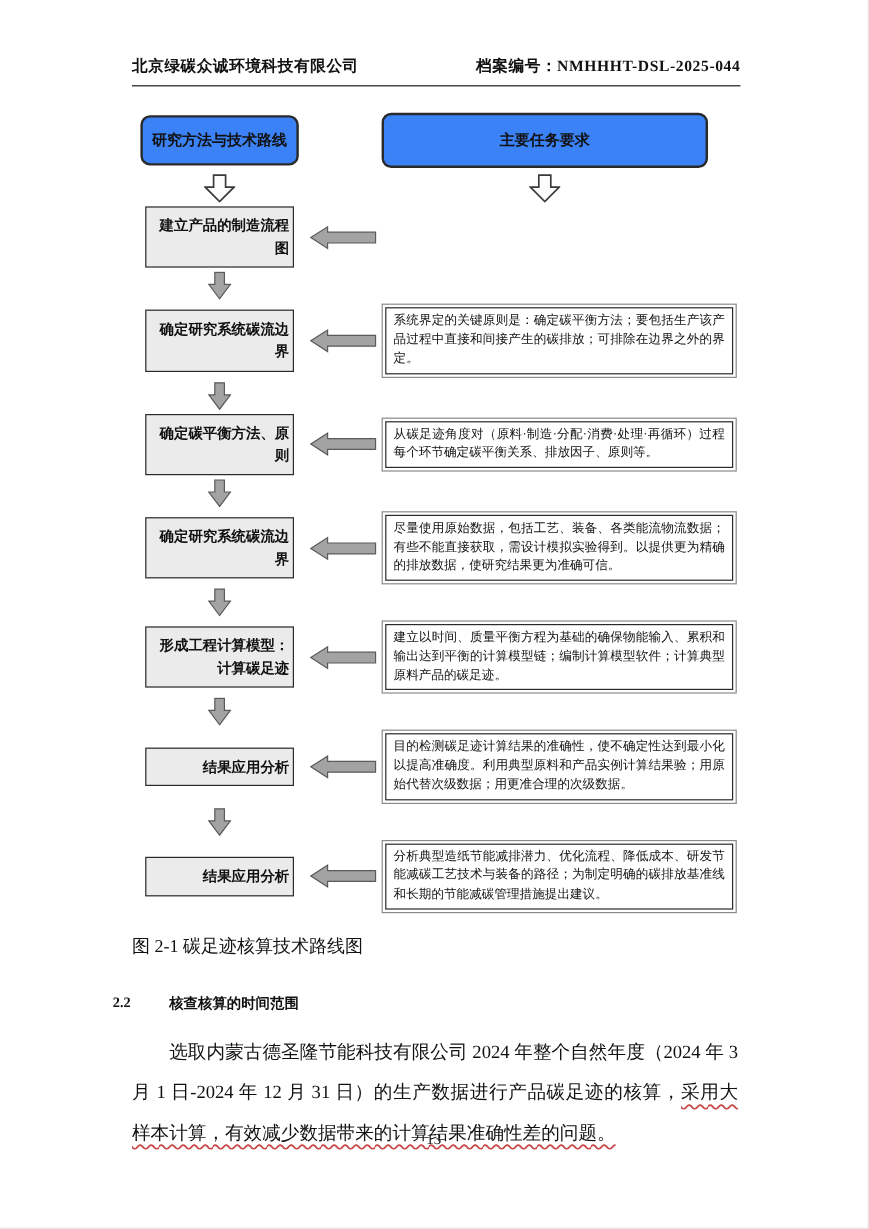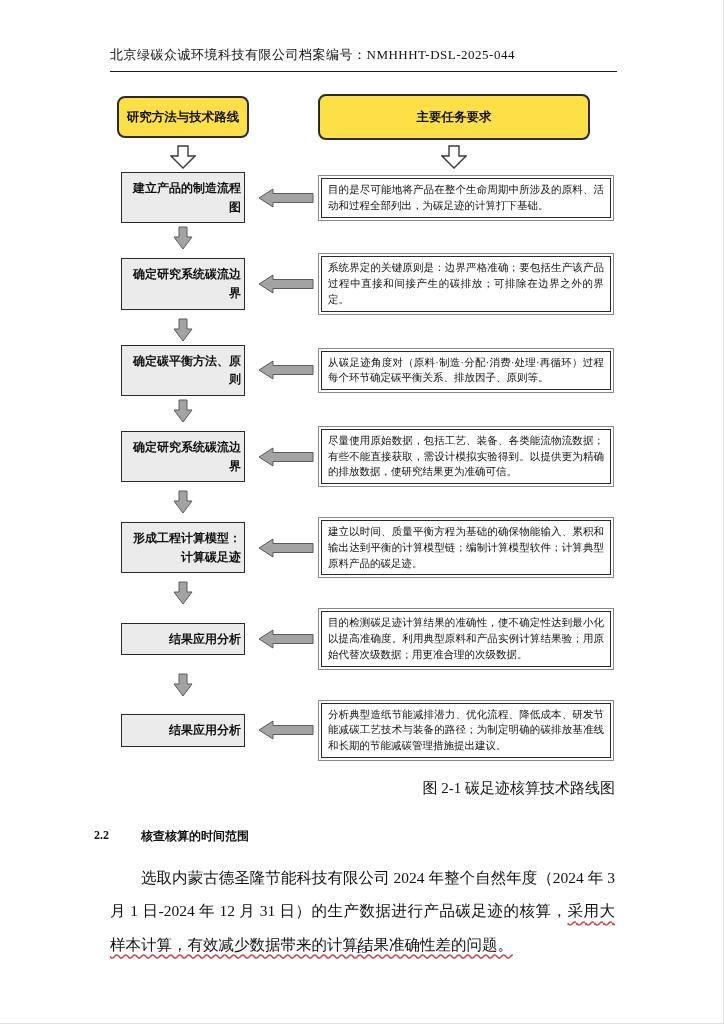--- a/index.html
+++ b/index.html
@@ -8,36 +8,36 @@
     background: #ffffff;
     color: #111;
     font-family: "Liberation Serif", "DejaVu Serif", serif;
     position: relative;
     overflow: hidden;
   }
   .page { position: absolute; inset: 0; border-right: 1px solid #e3e3e3; border-bottom: 1px solid #e3e3e3; }
 
   
   .doc-header {
-    display: flex; justify-content: flex-start; align-items: flex-end;
+    display: flex; justify-content: space-between; align-items: flex-end;
     margin: 46px 106px 0 110px;
-    font-size: 13px; font-weight: normal; letter-spacing: .5px;
+    font-size: 13px; font-weight: bold; letter-spacing: .5px;
   }
   .header-rule { margin: 7px 106px 0 110px; border-top: 1.5px solid #1a1a1a; }
 
   
   .flowchart { margin: 22px 0 0 112px; width: 502px; }
   .fc-row { display: flex; align-items: center; }
   .col-left  { width: 142px; display: flex; justify-content: center; }
   .col-mid   { width: 64px;  display: flex; justify-content: center; align-items: center; }
   .col-right { width: 296px; display: flex; }
   .center-in-header { width: 272px; display: flex; justify-content: center; }
 
   .fc-header {
-    border: 2px solid #2a2a2a; border-radius: 8px; background: #fde047;
+    border: 2px solid #2a2a2a; border-radius: 8px; background: #3b82f6;
     font-weight: bold; font-size: 12.5px; text-align: center;
     padding: 11px 4px; width: 132px; line-height: 1.3;
   }
   .fc-header.right { width: 272px; padding: 13px 4px; }
 
   .arrow-row { margin: 5px 0 3px; }
   .down-row  { height: 26px; margin: 2px 0; }
 
   .step-box {
     width: 124px; background: var(--box-fill, #ebebeb);
@@ -48,21 +48,21 @@
   .task-outer { border: 1px solid #8a8a8a; padding: 2px; background: #fff; width: 100%; }
   .task-box {
     border: 1px solid #2a2a2a; padding: 3px 6px;
     font-size: 10.5px; line-height: 1.5; text-align: justify;
   }
 
   .arrow-hollow polygon { fill: #fcfcfc; stroke: #3a3a3a; stroke-width: 1.4; }
   .arrow-solid  polygon { fill: var(--arrow-fill, #a3a3a3); stroke: #5a5a5a; stroke-width: 1; }
 
   
-  .fig-caption { margin: 18px 0 0 110px; width: 505px; text-align: right; font-size: 15px; }
+  .fig-caption { margin: 18px 0 0 110px; width: 505px; text-align: left; font-size: 15px; }
   .sec-heading { margin: 30px 0 0 94px; font-size: 12px; font-weight: bold; display: flex; gap: 32px; }
   .body-para {
     margin: 16px 108px 0 110px; font-size: 15.5px; line-height: 2.15;
     text-align: justify; text-indent: 2em;
   }
   .spell {
     text-decoration: underline;
     text-decoration-style: wavy;
     text-decoration-color: var(--underline-red, #c84a4a);
     text-underline-offset: 4px;
@@ -112,25 +112,20 @@
 
     <div class="fc-row">
       <div class="col-left">
           <div class="step-box">建立产品的制造流程图</div>
         </div>
       <div class="col-mid">
           <svg class="arrow-solid" width="56" height="22" viewBox="0 0 56 22">
             <polygon points="1,11 15,2 15,6.5 55,6.5 55,15.5 15,15.5 15,20"></polygon>
           </svg>
         </div>
-      <div class="col-right">
-          <div class="task-outer">
-            <div class="task-box">目的是尽可能地将产品在整个生命周期中所涉及的原料、活动和过程全部列出，为碳足迹的计算打下基础。</div>
-          </div>
-        </div>
     </div>
     <div class="fc-row down-row">
       <div class="col-left">
           <svg class="arrow-solid" width="20" height="24" viewBox="0 0 20 24">
             <polygon points="6,1 14,1 14,11 19,11 10,23 1,11 6,11"></polygon>
           </svg>
         </div>
       <div class="col-mid"></div>
         <div class="col-right"></div>
     </div>
@@ -139,21 +134,21 @@
       <div class="col-left">
           <div class="step-box">确定研究系统碳流边界</div>
         </div>
       <div class="col-mid">
           <svg class="arrow-solid" width="56" height="22" viewBox="0 0 56 22">
             <polygon points="1,11 15,2 15,6.5 55,6.5 55,15.5 15,15.5 15,20"></polygon>
           </svg>
         </div>
       <div class="col-right">
           <div class="task-outer">
-            <div class="task-box">系统界定的关键原则是：边界严格准确；要包括生产该产品过程中直接和间接产生的碳排放；可排除在边界之外的界定。</div>
+            <div class="task-box">系统界定的关键原则是：确定碳平衡方法；要包括生产该产品过程中直接和间接产生的碳排放；可排除在边界之外的界定。</div>
           </div>
         </div>
     </div>
     <div class="fc-row down-row">
       <div class="col-left">
           <svg class="arrow-solid" width="20" height="24" viewBox="0 0 20 24">
             <polygon points="6,1 14,1 14,11 19,11 10,23 1,11 6,11"></polygon>
           </svg>
         </div>
       <div class="col-mid"></div>

